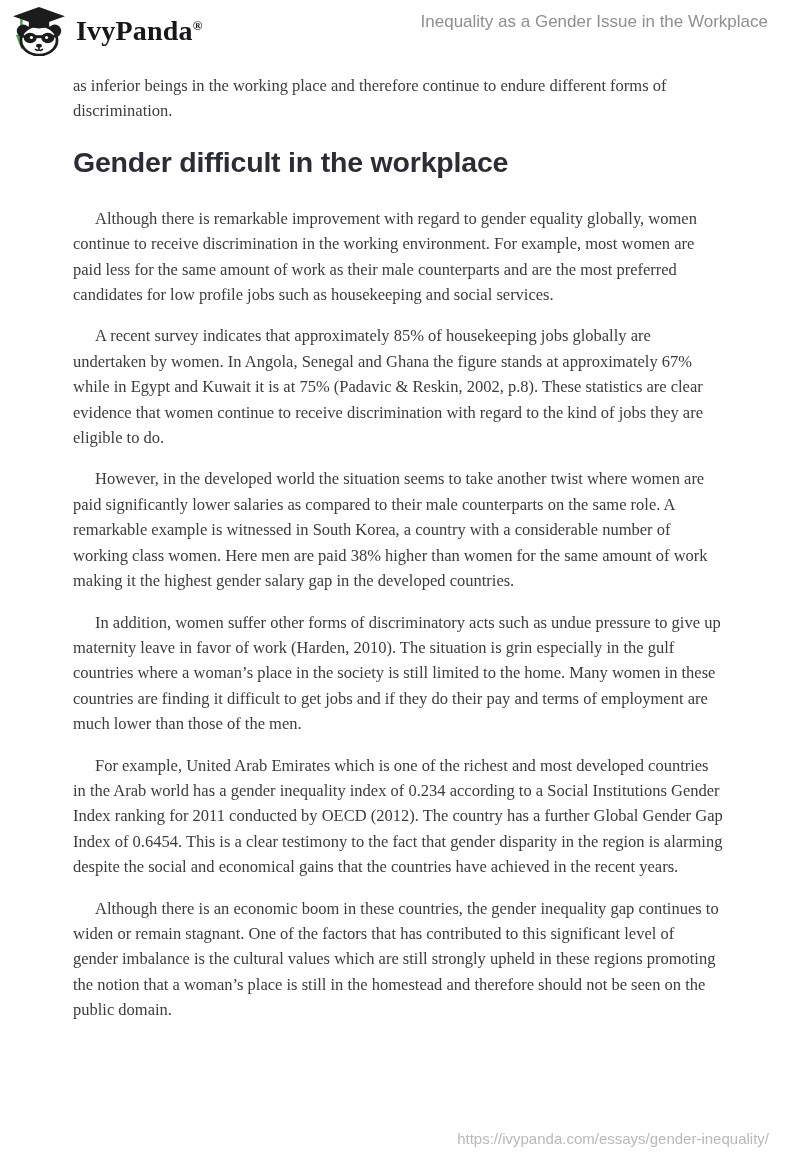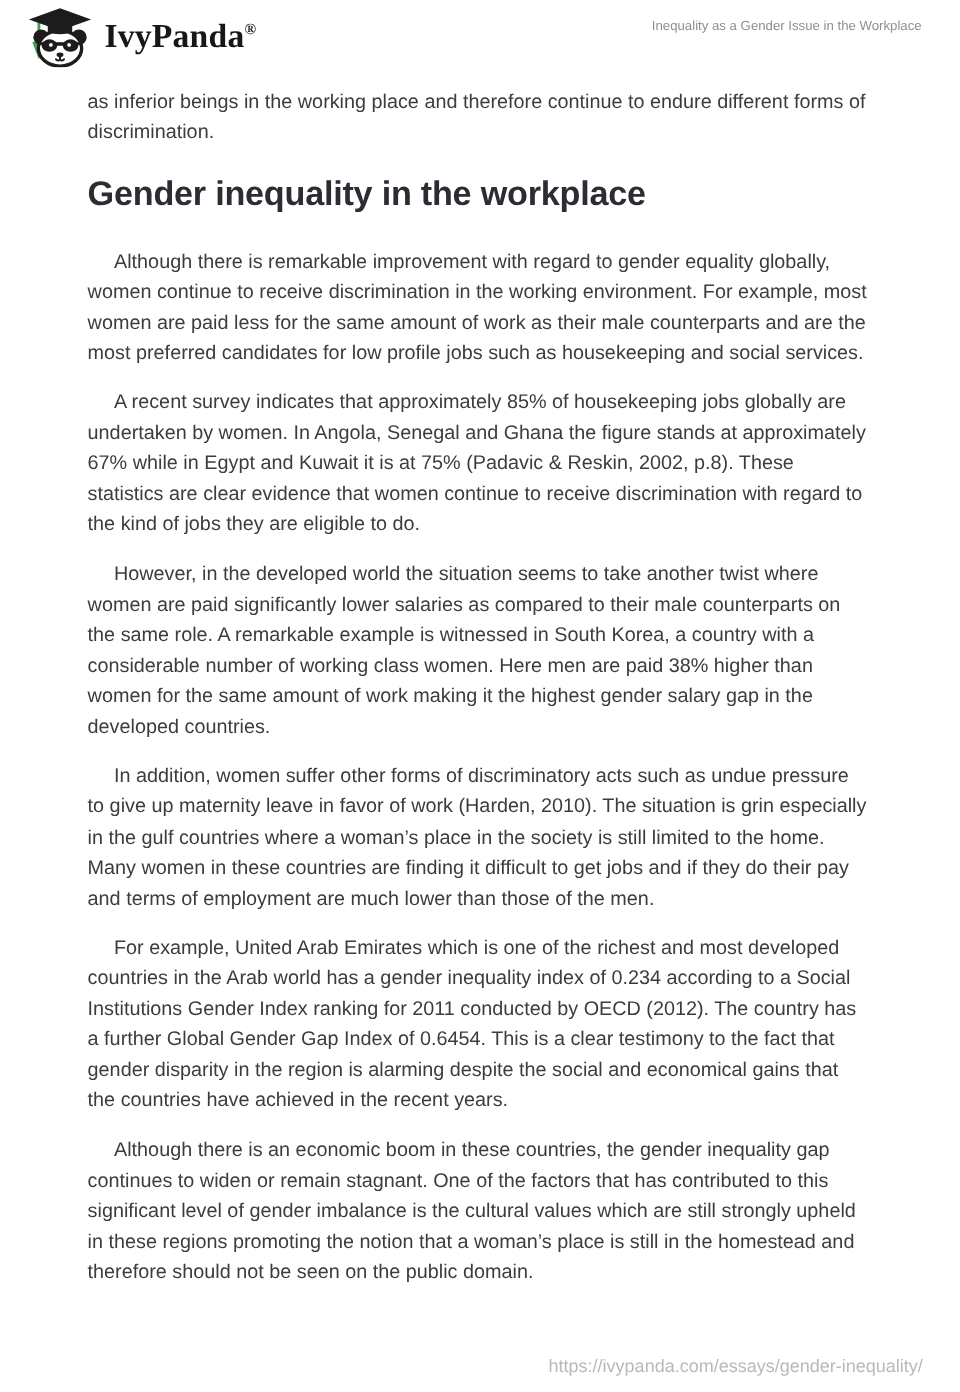--- a/index.html
+++ b/index.html
@@ -14,21 +14,21 @@
     font-family: "Liberation Sans", sans-serif;
   }
   
   .header {
     position: absolute;
     top: 0; left: 0; right: 0;
     height: 62px;
   }
   .logo {
     position: absolute;
-    left: 22px;
+    left: 11px;
     top: 6px;
     display: flex;
     align-items: center;
     gap: 9px;
     cursor: pointer;
   }
   .logo svg { display: block; }
   .logo-text {
     font-family: "Liberation Serif", serif;
     font-weight: 700;
@@ -39,35 +39,35 @@
   }
   .logo-text sup {
     font-size: 13px;
     vertical-align: super;
     line-height: 0;
   }
   .header-title {
     position: absolute;
     right: 32px;
     top: 14px;
-    font-size: 11px;
+    font-size: 17px;
     color: #8f8f8f;
     line-height: 16px;
   }
   
   .content {
     position: absolute;
     top: 73px;
     left: 73px;
     width: 654px;
     color: #3c3c3c;
     font-size: 16.5px;
     line-height: 25.4px;
   }
-  .content p { margin: 0 4px 16px 0; }
+  .content p { margin: 0 4px 16px 0; font-family: Liberation Serif, serif; }
   .content p.indent { text-indent: 22px; }
   .content h1 {
     font-size: 28.5px;
     line-height: 36px;
     font-weight: 700;
     color: #2c2c34;
     letter-spacing: -0.2px;
     margin: 20px 0 26px 0;
   }
   
@@ -116,21 +116,21 @@
           <path d="M19 14 L19 22 Q30 26.5 41 22 L41 14 Z" fill="#1c1c1c"></path>
         </svg>
       </span>
       <span class="logo-text"><span>IvyPanda</span><sup>®</sup></span>
     </div>
     <div class="header-title">Inequality as a Gender Issue in the Workplace</div>
   </header>
 
   <main class="content">
     <p class="no-indent">as inferior beings in the working place and therefore continue to endure different forms of discrimination.</p>
-    <h1>Gender inequality in the workplace</h1>
+    <h1>Gender difficult in the workplace</h1>
     <p class="indent">Although there is remarkable improvement with regard to gender equality globally, women continue to receive discrimination in the working environment. For example, most women are paid less for the same amount of work as their male counterparts and are the most preferred candidates for low profile jobs such as housekeeping and social services.</p>
     <p class="indent">A recent survey indicates that approximately 85% of housekeeping jobs globally are undertaken by women. In Angola, Senegal and Ghana the figure stands at approximately 67% while in Egypt and Kuwait it is at 75% (Padavic &amp; Reskin, 2002, p.8). These statistics are clear evidence that women continue to receive discrimination with regard to the kind of jobs they are eligible to do.</p>
     <p class="indent">However, in the developed world the situation seems to take another twist where women are paid significantly lower salaries as compared to their male counterparts on the same role. A remarkable example is witnessed in South Korea, a country with a considerable number of working class women. Here men are paid 38% higher than women for the same amount of work making it the highest gender salary gap in the developed countries.</p>
     <p class="indent">In addition, women suffer other forms of discriminatory acts such as undue pressure to give up maternity leave in favor of work (Harden, 2010). The situation is grin especially in the gulf countries where a woman’s place in the society is still limited to the home. Many women in these countries are finding it difficult to get jobs and if they do their pay and terms of employment are much lower than those of the men.</p>
     <p class="indent">For example, United Arab Emirates which is one of the richest and most developed countries in the Arab world has a gender inequality index of 0.234 according to a Social Institutions Gender Index ranking for 2011 conducted by OECD (2012). The country has a further Global Gender Gap Index of 0.6454. This is a clear testimony to the fact that gender disparity in the region is alarming despite the social and economical gains that the countries have achieved in the recent years.</p>
     <p class="indent">Although there is an economic boom in these countries, the gender inequality gap continues to widen or remain stagnant. One of the factors that has contributed to this significant level of gender imbalance is the cultural values which are still strongly upheld in these regions promoting the notion that a woman’s place is still in the homestead and therefore should not be seen on the public domain.</p>
   </main>
 
   <a class="footer-url">https://ivypanda.com/essays/gender-inequality/</a>
 

